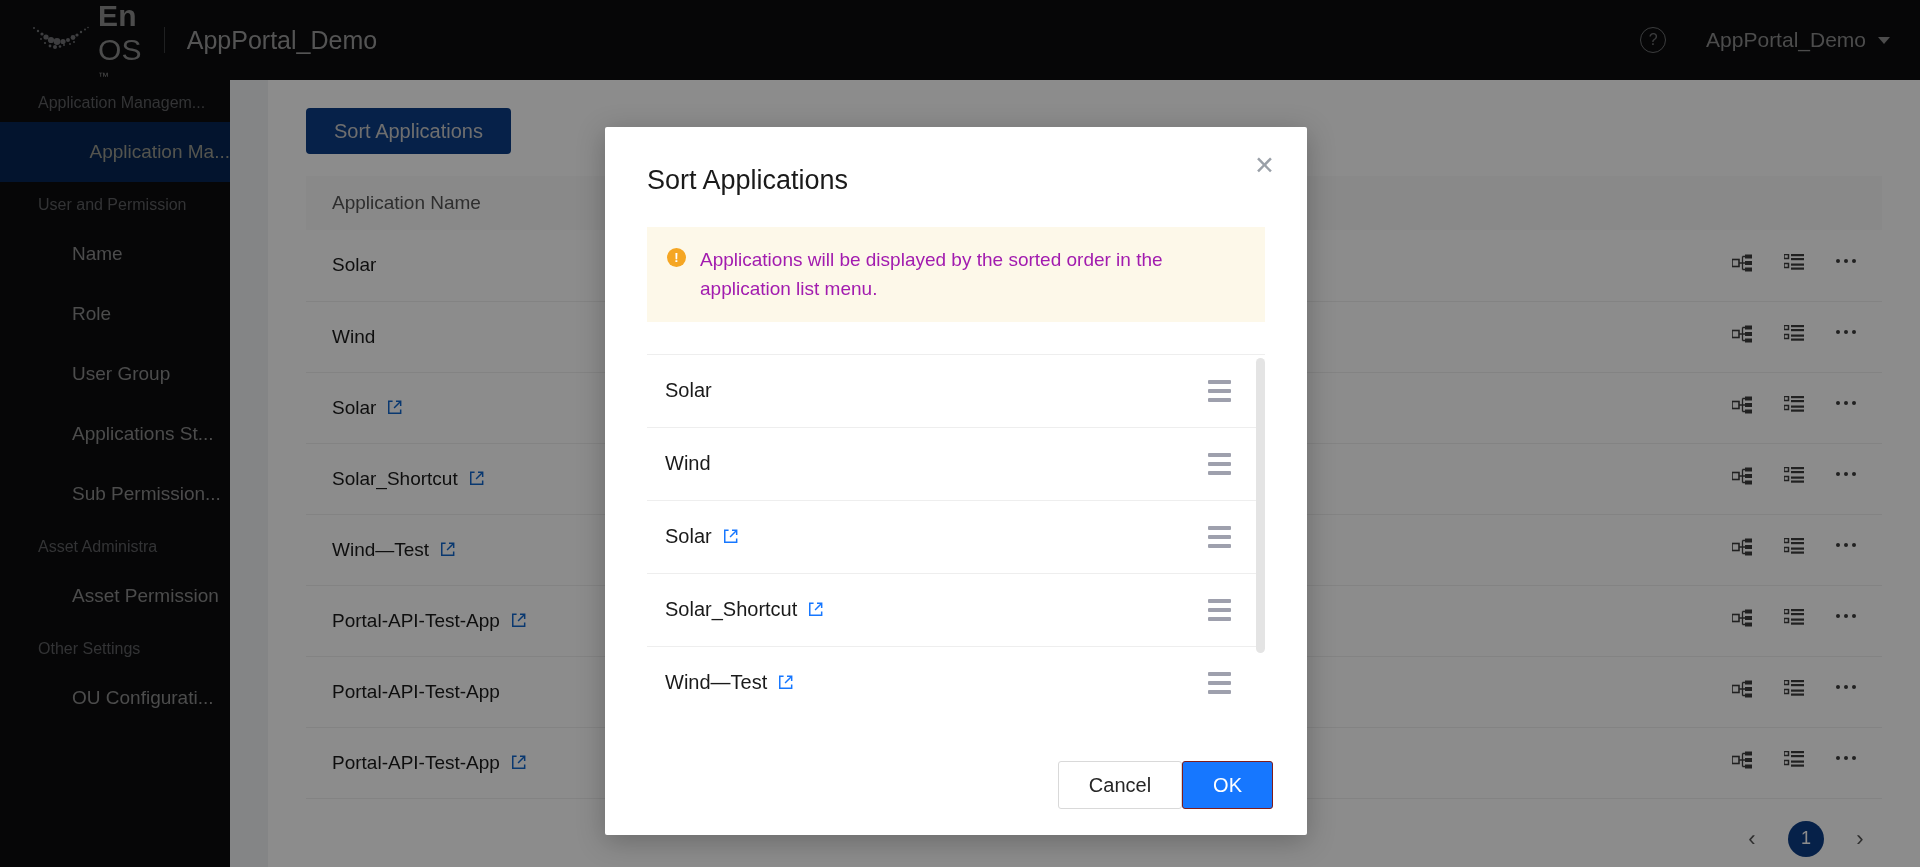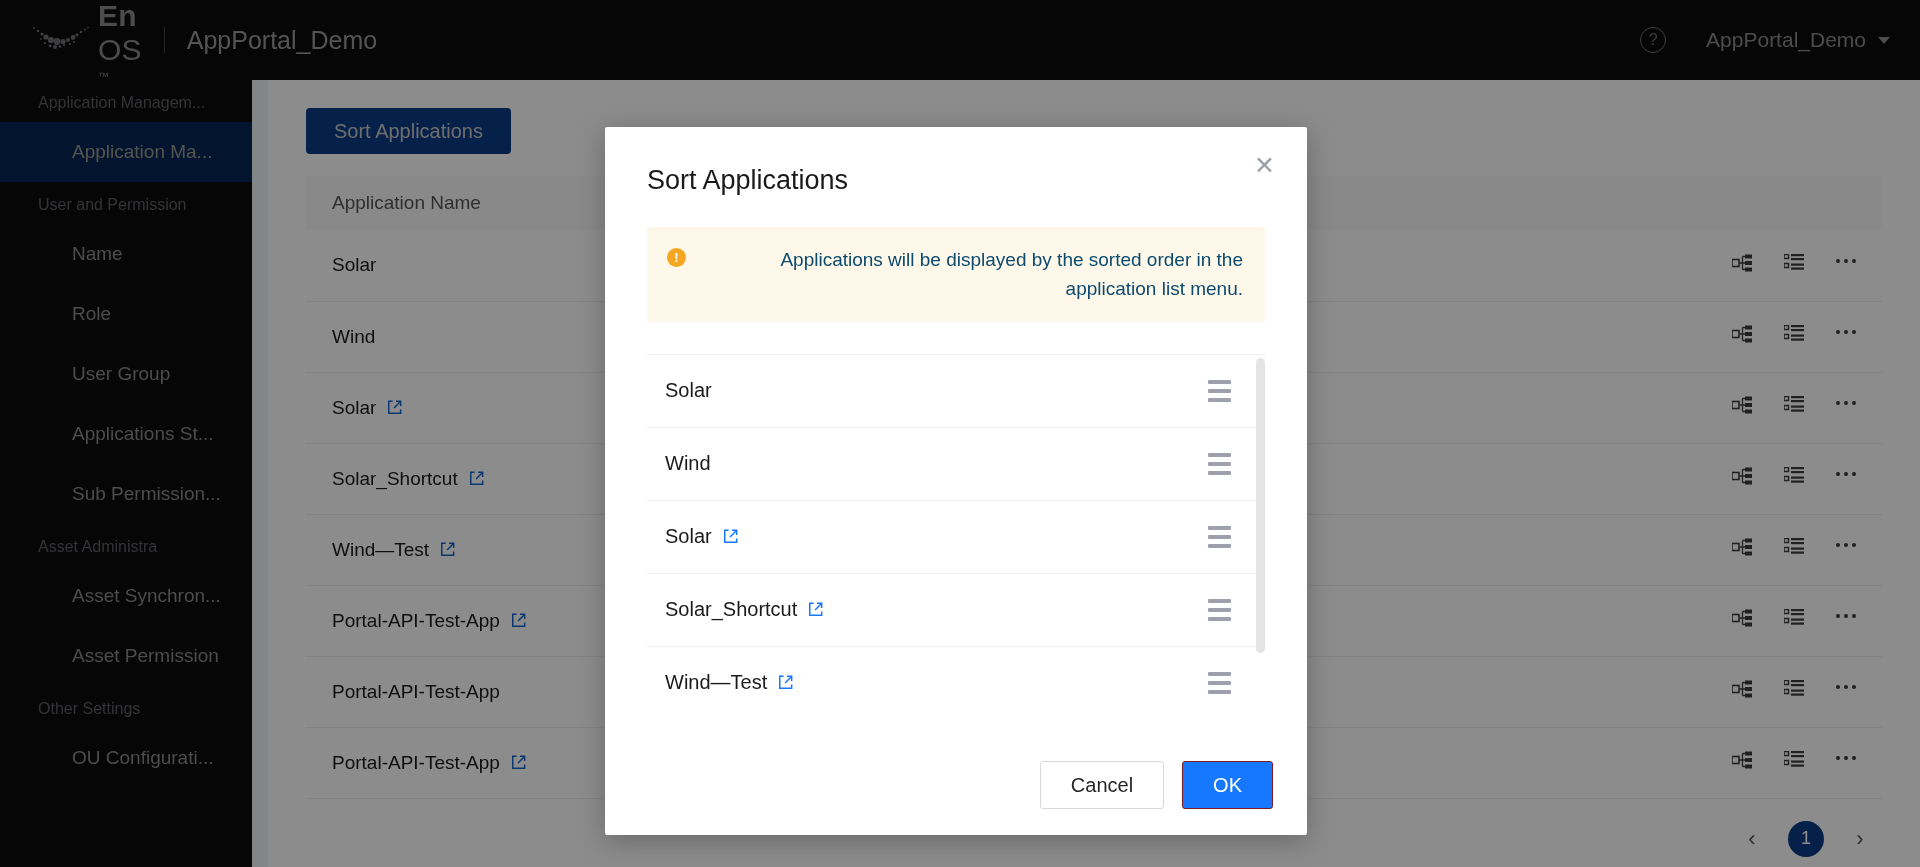--- a/index.html
+++ b/index.html
@@ -85,21 +85,21 @@
     border-left: 6px solid transparent;
     border-right: 6px solid transparent;
     border-top: 7px solid #8a8a8a;
     margin-left: 12px;
   }
 
   
   .sidebar {
     position: absolute;
     top: 80px; left: 0;
-    width: 252px; height: 787px;
+    width: 230px; height: 787px;
     background: #0b0c0e;
     overflow: hidden;
     z-index: 3;
   }
   .side-group {
     font-size: 16px;
     color: #5d5e61;
     padding: 14px 0 10px 38px;
     white-space: nowrap;
   }
@@ -109,20 +109,21 @@
     align-items: center;
     padding-left: 72px;
     font-size: 19px;
     color: #8a8a8a;
     white-space: nowrap;
     cursor: pointer;
   }
   .side-item.active {
     background: #062654;
     color: #9a9a8f;
+    justify-content: flex-end;
   }
 
   
   .main {
     position: absolute;
     top: 80px; left: 268px;
     width: 1652px; height: 787px;
     background: #fff;
     padding: 28px 38px 0 38px;
     overflow: hidden;
@@ -263,24 +264,23 @@
     background: #f5a623;
     color: #fff;
     font-size: 13px;
     font-weight: 700;
     display: flex; align-items: center; justify-content: center;
     margin-top: 3px;
     line-height: 1;
   }
   .alert-text {
     font-size: 19px;
-    color: #0c4a6e;
+    color: #a21caf;
     line-height: 1.55;
     max-width: 545px;
-    text-align: right;
   }
   .sortlist-wrap {
     position: relative;
     margin: 32px 42px 0 42px;
     height: 340px;
     overflow: hidden;
   }
   .sortlist {
     border-top: 1px solid #eeeeee;
   }
@@ -315,21 +315,20 @@
     position: absolute;
     right: 0; top: 4px;
     width: 9px; height: 295px;
     background: #e4e4e4;
     border-radius: 5px;
   }
   .modal-footer {
     position: absolute;
     right: 34px; bottom: 26px;
     display: flex;
-    gap: 18px;
   }
   .btn {
     font-size: 20px;
     height: 48px;
     padding: 0 30px;
     border-radius: 3px;
     cursor: pointer;
     font-family: inherit;
   }
   .btn-cancel {
@@ -411,23 +410,20 @@
     </div>
     <div class="side-item">
       <span>Applications St...</span>
     </div>
     <div class="side-item">
       <span>Sub Permission...</span>
     </div>
 
     <div class="side-group">Asset Administra</div>
     <div class="side-item">
-      <span>Asset Synchron...</span>
-    </div>
-    <div class="side-item">
       <span>Asset Permission</span>
     </div>
 
     <div class="side-group">Other Settings</div>
     <div class="side-item">
       <span>OU Configurati...</span>
     </div>
   </div>
 
   <div class="main">

